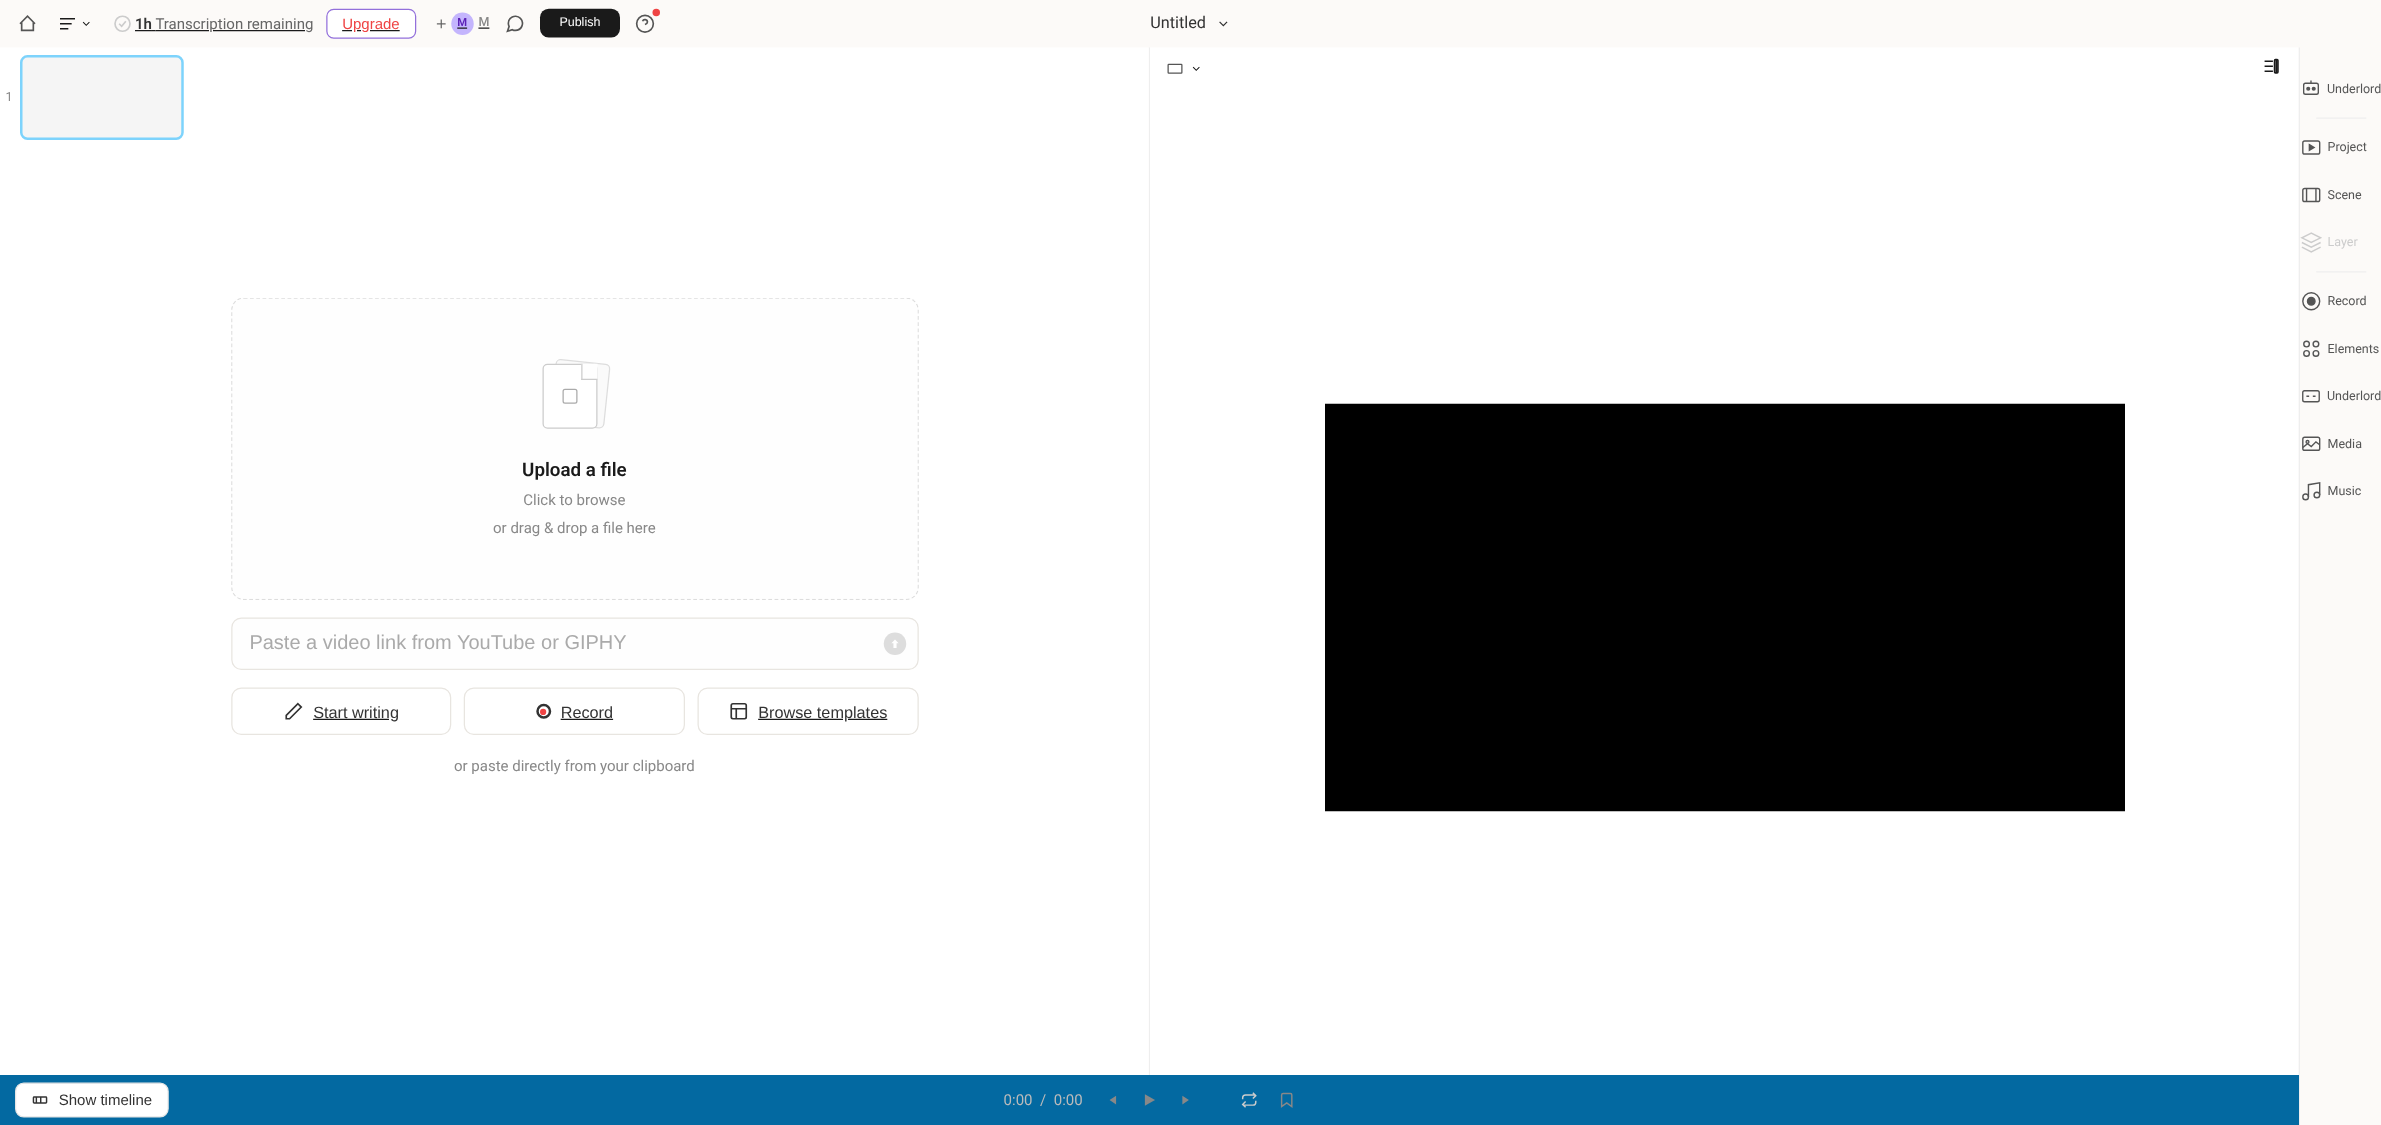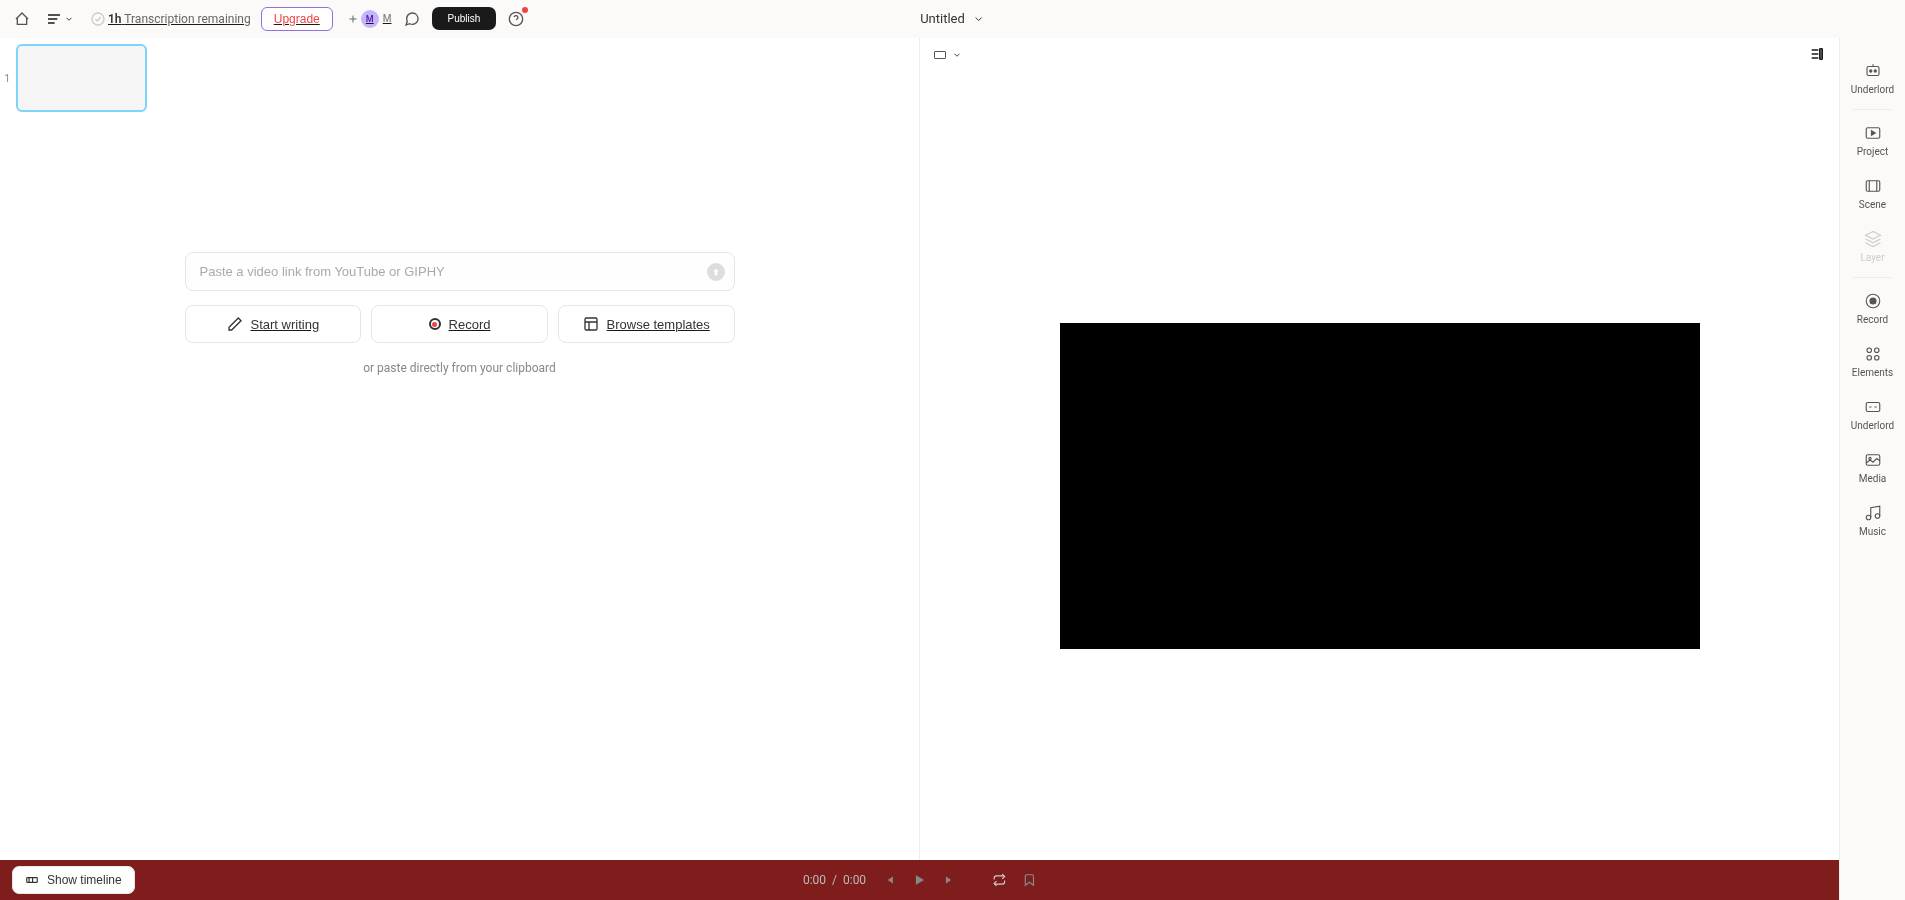--- a/index.html
+++ b/index.html
@@ -47,21 +47,21 @@
     .upload-icon { width: 60px; height: 58px; position: relative; margin-bottom: 12px; }
     .file-icon-back { position: absolute; width: 44px; height: 52px; background: #fafafa; border: 1px solid #ddd; border-radius: 4px; left: 12px; top: 0; transform: rotate(6deg); }
     .file-icon-front { position: absolute; width: 44px; height: 52px; background: #fff; border: 1px solid #ccc; border-radius: 4px; left: 4px; top: 2px; display: flex; align-items: center; justify-content: center; }
     .file-icon-front::before { content: ''; position: absolute; top: -1px; right: -1px; width: 12px; height: 12px; background: #fefefe; border-left: 1px solid #ccc; border-bottom: 1px solid #ccc; }
     .file-inner-icon { width: 12px; height: 12px; border: 1px solid #aaa; border-radius: 2px; }
     .upload-title { font-size: 15px; font-weight: 600; color: #1a1a1a; }
     .upload-sub1 { font-size: 12px; color: #888; }
     .upload-sub2 { font-size: 12px; color: #888; }
     
     .link-input-wrap { width: 550px; margin-top: 14px; position: relative; }
-    .link-input { width: 100%; border: 1px solid #e8e5e0; border-radius: 8px; padding: 11px 40px 11px 14px; font-size: 13px; color: #333; background: #fefefe; outline: none; }
+    .link-input { width: 100%; border: 1px solid #e8e5e0; border-radius: 8px; padding: 11px 40px 11px 14px; font-size: 16px; color: #333; background: #fefefe; outline: none; }
     .link-input::placeholder { color: #aaa; }
     .link-submit-icon { position: absolute; right: 10px; top: 50%; transform: translateY(-50%); width: 18px; height: 18px; background: #ddd; border-radius: 50%; display: flex; align-items: center; justify-content: center; cursor: pointer; }
     .link-submit-icon svg { width: 10px; height: 10px; color: #fff; }
     
     .action-row { width: 550px; display: flex; gap: 10px; margin-top: 14px; text-decoration: underline; }
     .action-btn { flex: 1; border: 1px solid #e8e5e0; background: #fff; border-radius: 8px; padding: 10px; display: flex; align-items: center; justify-content: center; gap: 8px; cursor: pointer; font-size: 13px; color: #333; }
     .action-btn svg { width: 16px; height: 16px; }
     .record-dot { width: 12px; height: 12px; border-radius: 50%; border: 2px solid #333; position: relative; display: flex; align-items: center; justify-content: center; }
     .record-dot::after { content: ''; width: 5px; height: 5px; background: #ef4444; border-radius: 50%; }
     
@@ -72,26 +72,26 @@
     .right-panel { flex: 1; display: flex; flex-direction: column; background: #fff; }
     .preview-header { height: 34px; display: flex; align-items: center; justify-content: space-between; padding: 0 14px; }
     .aspect-btn { display: flex; align-items: center; gap: 6px; cursor: pointer; }
     .aspect-rect { width: 12px; height: 8px; border: 1.5px solid #555; border-radius: 1px; }
     .properties-icon { cursor: pointer; }
     
     .preview-body { flex: 1; display: flex; align-items: center; justify-content: center; padding: 10px; }
     .video-canvas { width: 640px; height: 326px; background: #000; }
     
     .right-rail { width: 66px; background: #fcfaf8; border-left: 1px solid #eee; display: flex; flex-direction: column; align-items: center; padding-top: 14px; gap: 0; }
-    .rail-item { width: 100%; display: flex; flex-direction: column; align-items: center; gap: 4px; padding: 10px 0; cursor: pointer; color: #555; font-size: 10px; }
+    .rail-item { width: 100%; display: flex; align-items: center; gap: 4px; padding: 10px 0; cursor: pointer; color: #555; font-size: 10px; }
     .rail-item.disabled { color: #ccc; cursor: default; }
     .rail-item svg { width: 18px; height: 18px; }
     .rail-divider { width: 40px; height: 1px; background: #eee; margin: 4px 0; }
     
-    .bottom-bar { position: fixed; bottom: 0; left: 0; right: 66px; height: 40px; display: flex; align-items: center; padding: 0 12px; background: #7f1d1d; }
+    .bottom-bar { position: fixed; bottom: 0; left: 0; right: 66px; height: 40px; display: flex; align-items: center; padding: 0 12px; background: #0369a1; }
     .show-timeline-btn { border: 1px solid #e5e5e5; background: #fff; padding: 6px 12px; border-radius: 7px; display: flex; align-items: center; gap: 8px; cursor: pointer; font-size: 12px; color: #333; }
     
     .playback-controls { position: absolute; left: 50%; transform: translateX(-50%); display: flex; align-items: center; gap: 16px; }
     .time-display { font-size: 12px; color: #bbb; display: flex; gap: 6px; }
     .pb-btn { cursor: pointer; color: #888; display: flex; }
     .pb-btn svg { width: 14px; height: 14px; }
     .pb-btn.play svg { width: 14px; height: 14px; }
     
     .pb-right { display: flex; gap: 16px; margin-left: 20px; }
   </style>
@@ -162,20 +162,31 @@
 <div class="main-area">
   <div class="left-panel">
     <div class="scene-strip">
       <div style="position:relative; margin-left:10px;">
         <span class="scene-num">1</span>
         <div class="scene-thumb"></div>
       </div>
     </div>
 
     <div class="editor-content">
+      <div class="upload-box">
+        <div class="upload-icon">
+          <div class="file-icon-back"></div>
+          <div class="file-icon-front">
+              <div class="file-inner-icon"></div>
+            </div>
+        </div>
+        <div class="upload-title">Upload a file</div>
+        <div class="upload-sub1">Click to browse</div>
+        <div class="upload-sub2">or drag &amp; drop a file here</div>
+      </div>
 
       <div class="link-input-wrap">
         <input class="link-input" placeholder="Paste a video link from YouTube or GIPHY" style="">
         <div class="link-submit-icon">
           <svg viewBox="0 0 24 24" fill="currentColor">
               <path d="M12 4l-7 7h4v9h6v-9h4z"></path>
             </svg>
         </div>
       </div>
 

